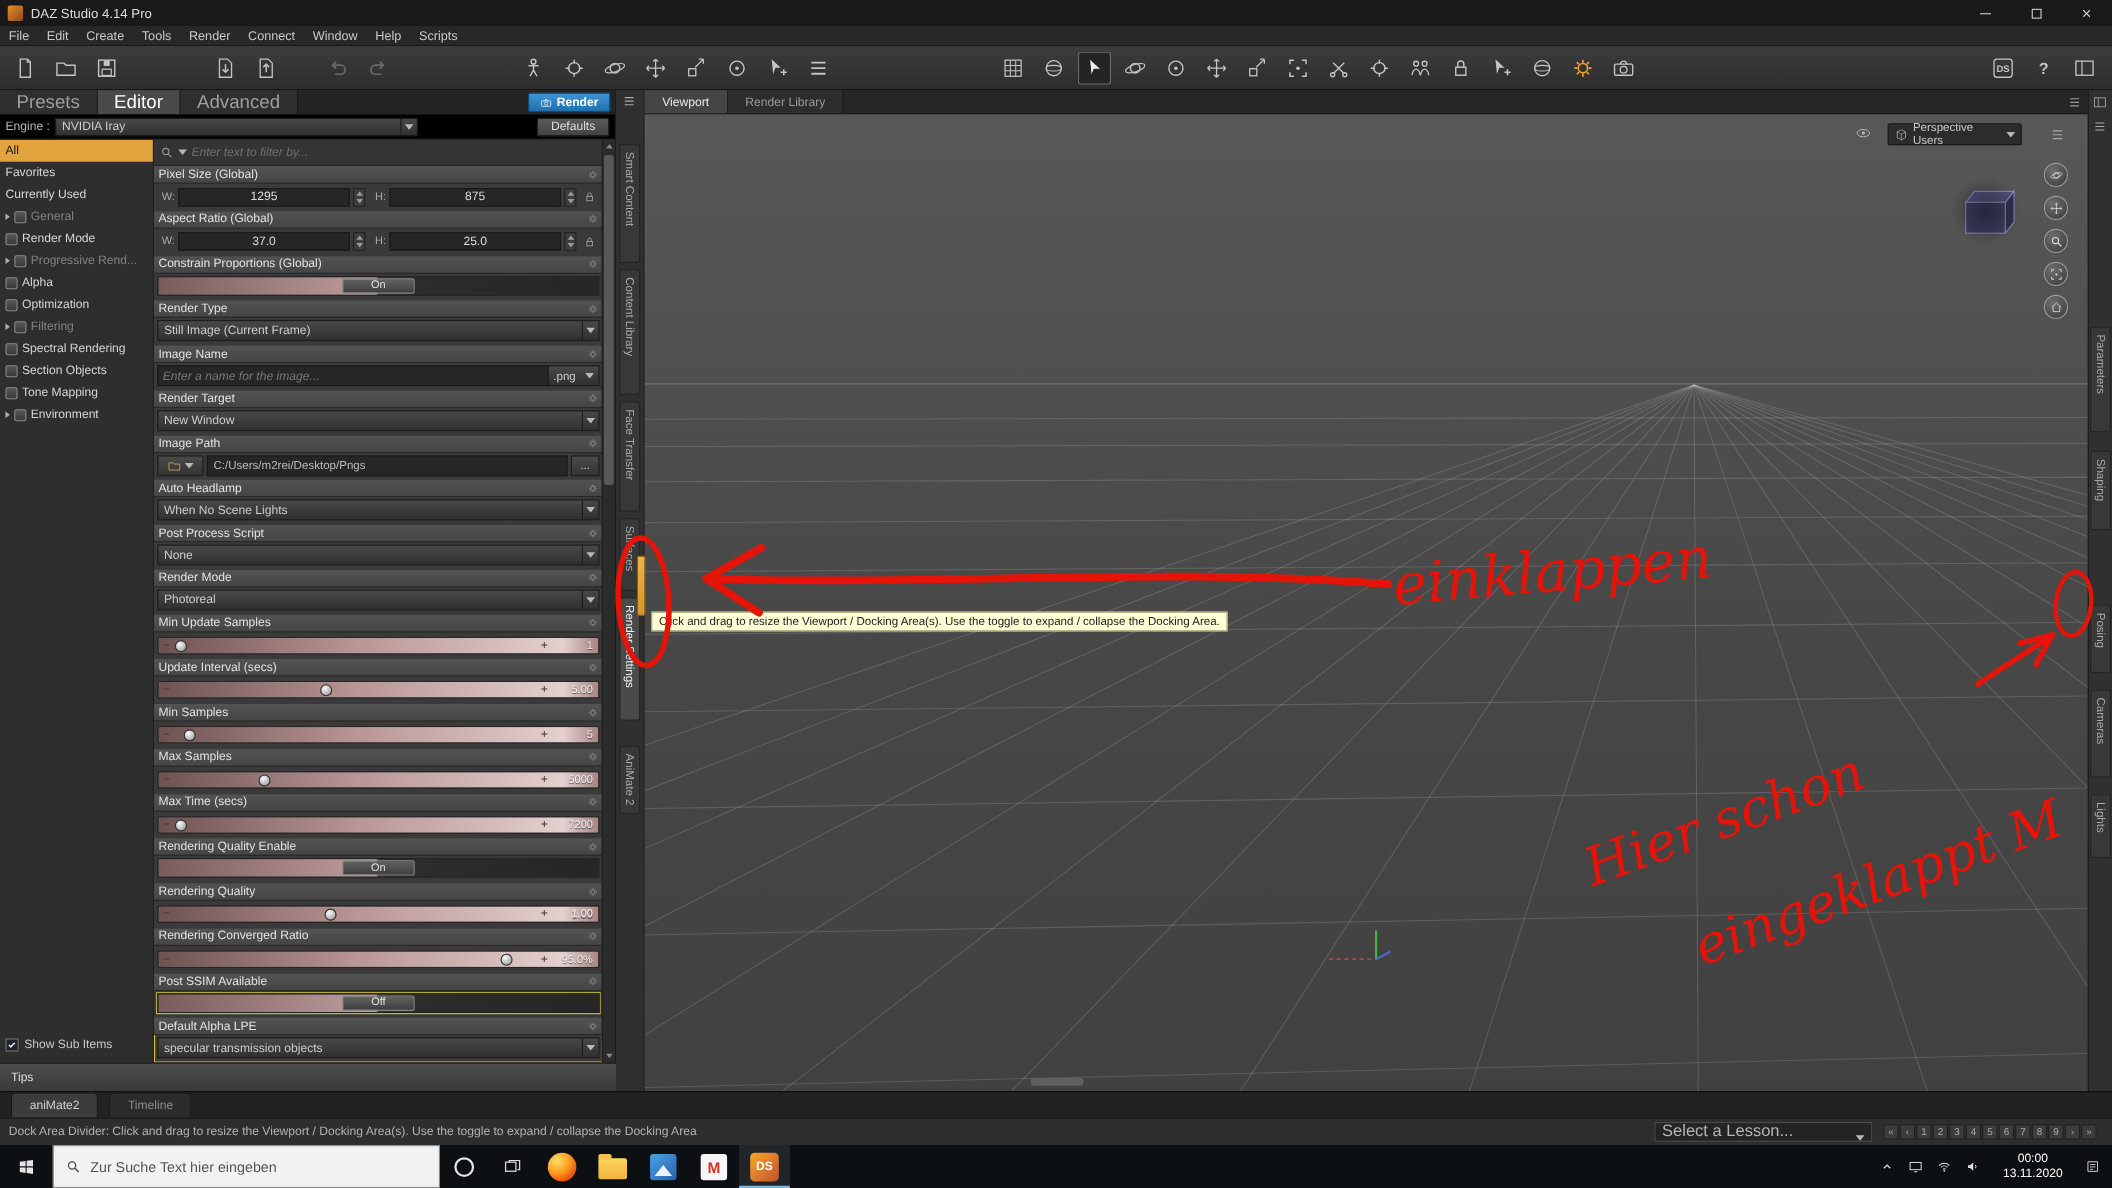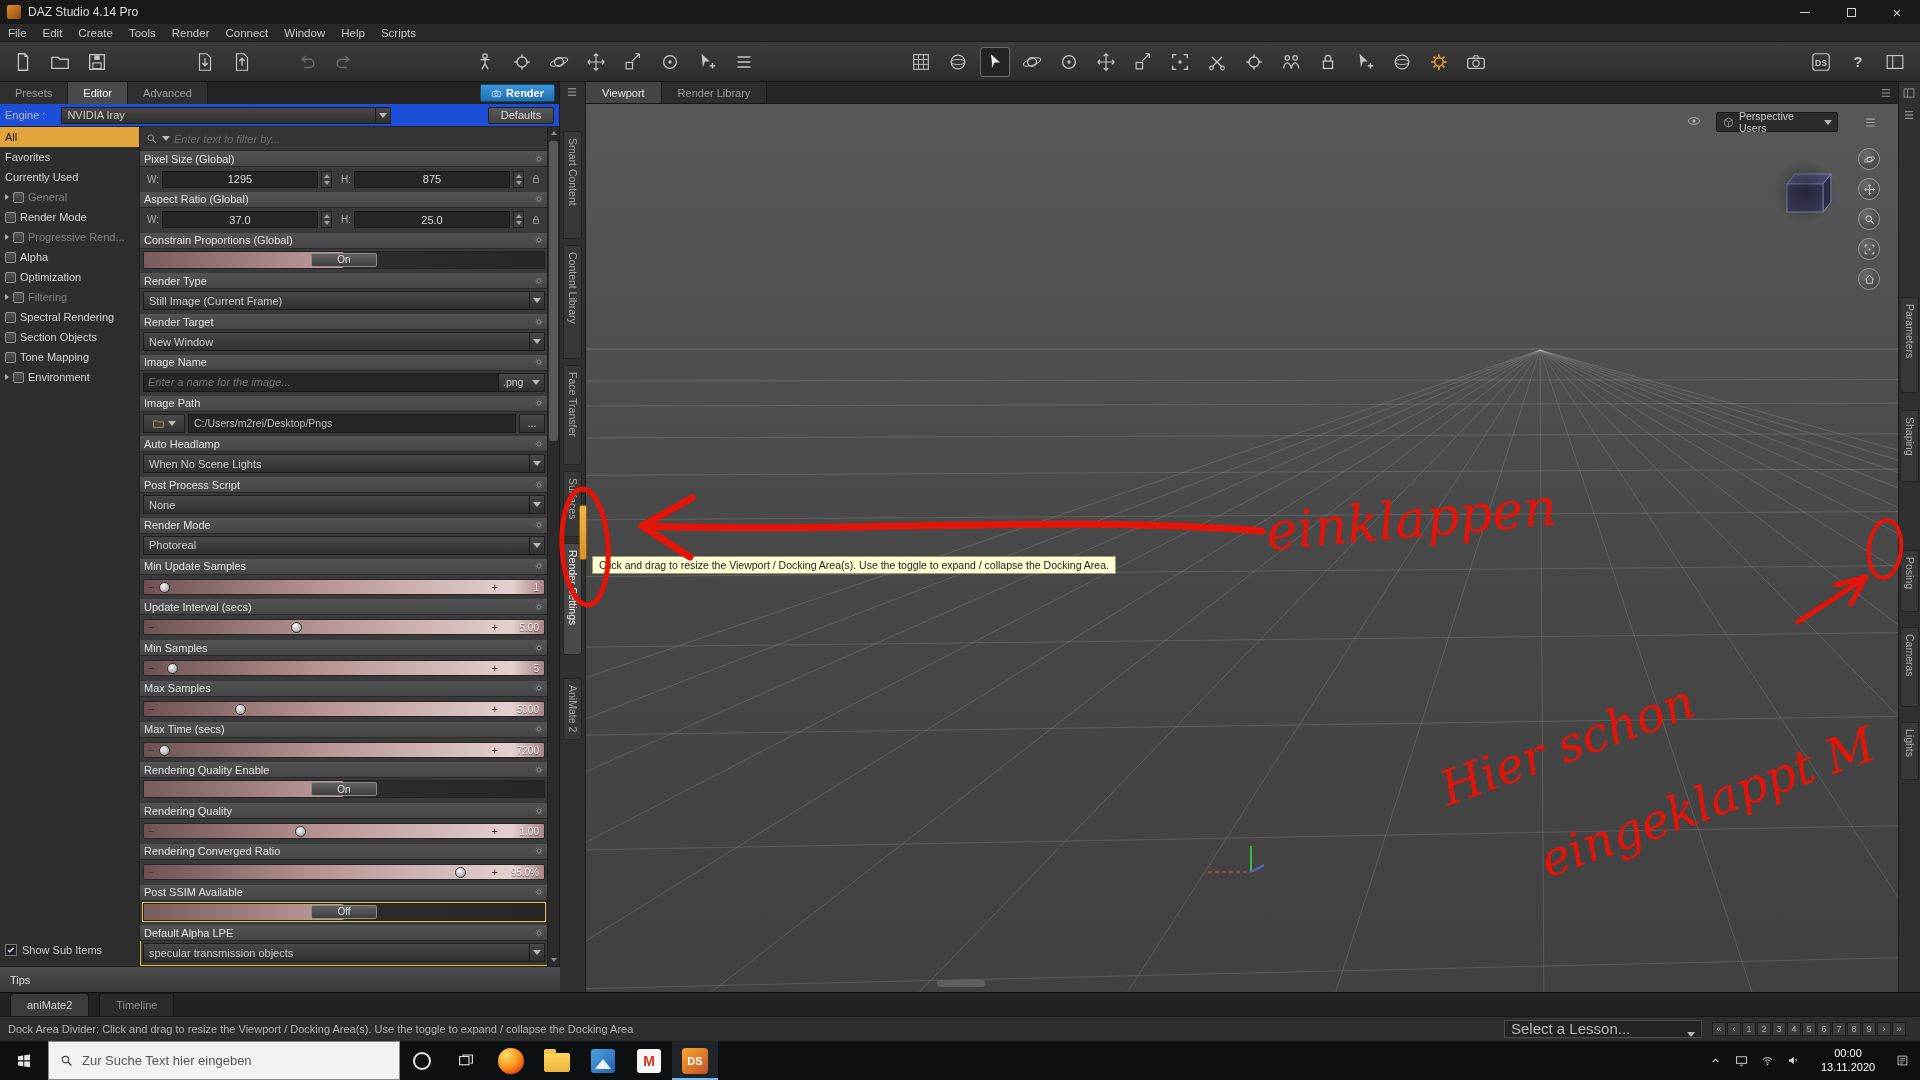--- a/index.html
+++ b/index.html
@@ -24,24 +24,24 @@
   .tgroup{position:absolute;top:5px;display:flex;gap:7px;}
   .ticon{width:30px;height:30px;display:flex;align-items:center;justify-content:center;border-radius:3px;}
   .ticon.active{background:#242424;box-shadow:inset 0 0 0 1px #6a6a6a;}
 
   
   #content{position:absolute;left:0;top:82px;width:1920px;height:910px;}
 
   
   #render-pane{position:absolute;left:0;top:0;width:560px;height:910px;background:#383838;border-right:1px solid #1a1a1a;}
   #pane-tabs{position:relative;height:22px;background:#232323;display:flex;}
-  .ptab{padding:0 15px;line-height:22px;font-size:11px;color:#9e9e9e;background:#2f2f2f;border-right:1px solid #191919;}
+  .ptab{padding:0 15px;line-height:22px;font-size:17px;color:#9e9e9e;background:#2f2f2f;border-right:1px solid #191919;}
   .ptab.active{background:#4a4a4a;color:#fff;}
   #render-btn{position:absolute;right:4px;top:2px;height:18px;padding:0 10px;display:flex;align-items:center;gap:4px;background:linear-gradient(#3c96d8,#1f6fae);border:1px solid #0f4a7a;border-radius:2px;color:#fff;font-size:11px;font-weight:bold;}
-  #engine-row{position:absolute;left:0;top:22px;width:100%;height:23px;background:#1d4ed8;display:flex;align-items:center;padding:0 5px;gap:16px;border-bottom:1px solid #262626;}
+  #engine-row{position:absolute;left:0;top:22px;width:100%;height:23px;background:#000000;display:flex;align-items:center;padding:0 5px;gap:5px;border-bottom:1px solid #262626;}
   #engine-label{color:#b8b8b8;font-size:11px;}
   #engine-drop{width:330px;height:17px;position:relative;background:linear-gradient(#484848,#303030);border:1px solid #1c1c1c;display:flex;align-items:center;padding:0 5px;color:#ccc;}
   #defaults-btn{margin-left:auto;width:66px;height:17px;background:linear-gradient(#5a5a5a,#424242);border:1px solid #222;border-radius:2px;color:#ddd;display:flex;align-items:center;justify-content:center;font-size:11px;}
 
   #cat-col{position:absolute;left:0;top:45px;width:140px;height:807px;background:#2e2e2e;border-right:1px solid #202020;overflow:hidden;}
   .cat{height:20px;display:flex;align-items:center;gap:4px;padding-left:5px;font-size:11px;color:#d6d6d6;white-space:nowrap;}
   .cat.sel{background:#e2a43c;color:#141414;}
   .cat.dim{color:#828282;}
   .caret{width:0;height:0;border-left:4px solid #b0b0b0;border-top:3px solid transparent;border-bottom:3px solid transparent;flex:none;}
   .cicon{width:11px;height:11px;border:1px solid #8f8f8f;background:linear-gradient(#565656,#3a3a3a);border-radius:2px;flex:none;}
@@ -606,50 +606,50 @@
               </div>
               <div class="pctrl drop">
                 <span>Still Image (Current Frame)</span>
                 <span class="dzone">
                   <i class="dtri"></i>
                 </span>
               </div>
             </div>
             <div class="pblock">
               <div class="phead">
+                <span class="plabel">Image Name</span>
+                <span class="pgear">
+                  <svg viewBox="0 0 24 24" width="10" height="10" style="display:block">
+                    <circle cx="12" cy="12" r="4.6" fill="none" stroke="#9a9a9a" stroke-width="1.6"></circle>
+                    <path d="M12 3.5v3m0 11v3M3.5 12h3m11 0h3M6 6l2.1 2.1M15.9 15.9L18 18M18 6l-2.1 2.1M8.1 15.9L6 18" stroke="#9a9a9a" stroke-width="1.7"></path>
+                  </svg>
+                </span>
+              </div>
+              <div class="pctrl filerow">
+                <span class="finput">
+                  <input placeholder="Enter a name for the image..." style="">
+                </span>
+                <span class="fext">.png<i class="dtri"></i></span>
+              </div>
+            </div>
+            <div class="pblock">
+              <div class="phead">
                 <span class="plabel">Render Target</span>
                 <span class="pgear">
                   <svg viewBox="0 0 24 24" width="10" height="10" style="display:block">
                     <circle cx="12" cy="12" r="4.6" fill="none" stroke="#9a9a9a" stroke-width="1.6"></circle>
                     <path d="M12 3.5v3m0 11v3M3.5 12h3m11 0h3M6 6l2.1 2.1M15.9 15.9L18 18M18 6l-2.1 2.1M8.1 15.9L6 18" stroke="#9a9a9a" stroke-width="1.7"></path>
                   </svg>
                 </span>
               </div>
               <div class="pctrl drop">
                 <span>New Window</span>
                 <span class="dzone">
                   <i class="dtri"></i>
                 </span>
-              </div>
-            </div>
-            <div class="pblock">
-              <div class="phead">
-                <span class="plabel">Image Name</span>
-                <span class="pgear">
-                  <svg viewBox="0 0 24 24" width="10" height="10" style="display:block">
-                    <circle cx="12" cy="12" r="4.6" fill="none" stroke="#9a9a9a" stroke-width="1.6"></circle>
-                    <path d="M12 3.5v3m0 11v3M3.5 12h3m11 0h3M6 6l2.1 2.1M15.9 15.9L18 18M18 6l-2.1 2.1M8.1 15.9L6 18" stroke="#9a9a9a" stroke-width="1.7"></path>
-                  </svg>
-                </span>
-              </div>
-              <div class="pctrl filerow">
-                <span class="finput">
-                  <input placeholder="Enter a name for the image..." style="">
-                </span>
-                <span class="fext">.png<i class="dtri"></i></span>
               </div>
             </div>
             <div class="pblock">
               <div class="phead">
                 <span class="plabel">Image Path</span>
                 <span class="pgear">
                   <svg viewBox="0 0 24 24" width="10" height="10" style="display:block">
                     <circle cx="12" cy="12" r="4.6" fill="none" stroke="#9a9a9a" stroke-width="1.6"></circle>
                     <path d="M12 3.5v3m0 11v3M3.5 12h3m11 0h3M6 6l2.1 2.1M15.9 15.9L18 18M18 6l-2.1 2.1M8.1 15.9L6 18" stroke="#9a9a9a" stroke-width="1.7"></path>
                   </svg>

